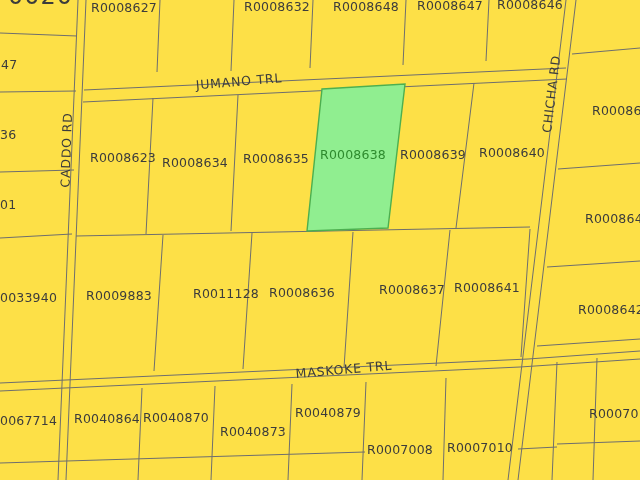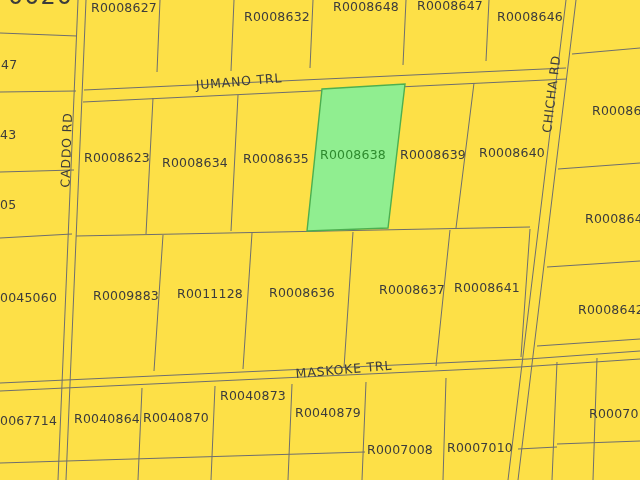--- a/index.html
+++ b/index.html
@@ -38,55 +38,55 @@
          M163,235 L154,371 M252,233 L243,369 M353,232 L344,368 M450,230 L436,366 M530,229 L521,357
          M142,388 L138,480 M215,386 L211,480 M292,384 L288,480 M366,382 L362,480 M446,378 L443,480
          M557,362 L552,480 M597,358 L593,480
          M518,449 L557,447 M557,444 L640,441
          M572,54 L640,48 M558,169 L640,163 M547,267 L640,261 M537,346 L640,339" fill="none" stroke="#6e6e6e" stroke-width="1"></path>
 
     <polygon class="hl" points="322,89 405,84 388,228 307,231" fill="#90ee90"></polygon>
   </svg>
 
   <div class="plabel" style="left:124px;top:8px">R0008627</div>
-  <div class="plabel" style="left:277px;top:17px">R0008632</div>
+  <div class="plabel" style="left:277px;top:7px">R0008632</div>
   <div class="plabel" style="left:366px;top:7px">R0008648</div>
   <div class="plabel" style="left:450px;top:6px">R0008647</div>
-  <div class="plabel" style="left:530px;top:17px">R0008646</div>
+  <div class="plabel" style="left:530px;top:5px">R0008646</div>
 
-  <div class="plabel" style="left:117px;top:158px">R0008623</div>
+  <div class="plabel" style="left:123px;top:158px">R0008623</div>
   <div class="plabel" style="left:195px;top:163px">R0008634</div>
   <div class="plabel" style="left:276px;top:159px">R0008635</div>
   <div class="plabel hl-label" style="left:353px;top:155px">R0008638</div>
   <div class="plabel" style="left:433px;top:155px">R0008639</div>
   <div class="plabel" style="left:512px;top:153px">R0008640</div>
 
-  <div class="plabel" style="left:126px;top:296px">R0009883</div>
-  <div class="plabel" style="left:210px;top:294px">R0011128</div>
+  <div class="plabel" style="left:119px;top:296px">R0009883</div>
+  <div class="plabel" style="left:226px;top:294px">R0011128</div>
   <div class="plabel" style="left:302px;top:293px">R0008636</div>
   <div class="plabel" style="left:412px;top:290px">R0008637</div>
   <div class="plabel" style="left:487px;top:288px">R0008641</div>
 
   <div class="plabel" style="left:107px;top:419px">R0040864</div>
   <div class="plabel" style="left:176px;top:418px">R0040870</div>
-  <div class="plabel" style="left:253px;top:396px">R0040873</div>
+  <div class="plabel" style="left:253px;top:432px">R0040873</div>
   <div class="plabel" style="left:328px;top:413px">R0040879</div>
   <div class="plabel" style="left:400px;top:450px">R0007008</div>
   <div class="plabel" style="left:480px;top:448px">R0007010</div>
 
   <div class="plabel pl-left" style="left:592px;top:111px">R000864</div>
   <div class="plabel pl-left" style="left:585px;top:219px">R000864</div>
   <div class="plabel pl-left" style="left:578px;top:310px">R0008642</div>
   <div class="plabel pl-left" style="left:589px;top:414px">R00070</div>
 
   <div class="plabel pl-corner" style="left:8px;top:-16px">0020</div>
   <div class="plabel pl-left" style="left:1px;top:65px">47</div>
-  <div class="plabel pl-left" style="left:0px;top:135px">43</div>
-  <div class="plabel pl-left" style="left:0px;top:205px">05</div>
-  <div class="plabel pl-left" style="left:0px;top:298px">0045060</div>
+  <div class="plabel pl-left" style="left:0px;top:135px">36</div>
+  <div class="plabel pl-left" style="left:0px;top:205px">01</div>
+  <div class="plabel pl-left" style="left:0px;top:298px">0033940</div>
   <div class="plabel pl-left" style="left:0px;top:421px">0067714</div>
 
   <div class="road-label" style="left:239px;top:82px;transform:translate(-50%,-50%) rotate(-5deg)">JUMANO TRL</div>
   <div class="road-label" style="left:344px;top:370px;transform:translate(-50%,-50%) rotate(-5deg)">MASKOKE TRL</div>
   <div class="road-label" style="left:67px;top:150px;transform:translate(-50%,-50%) rotate(-88deg)">CADDO RD</div>
   <div class="road-label" style="left:552px;top:94px;transform:translate(-50%,-50%) rotate(-83deg)">CHICHA RD</div>
 
 </div>
 
 </body></html>

